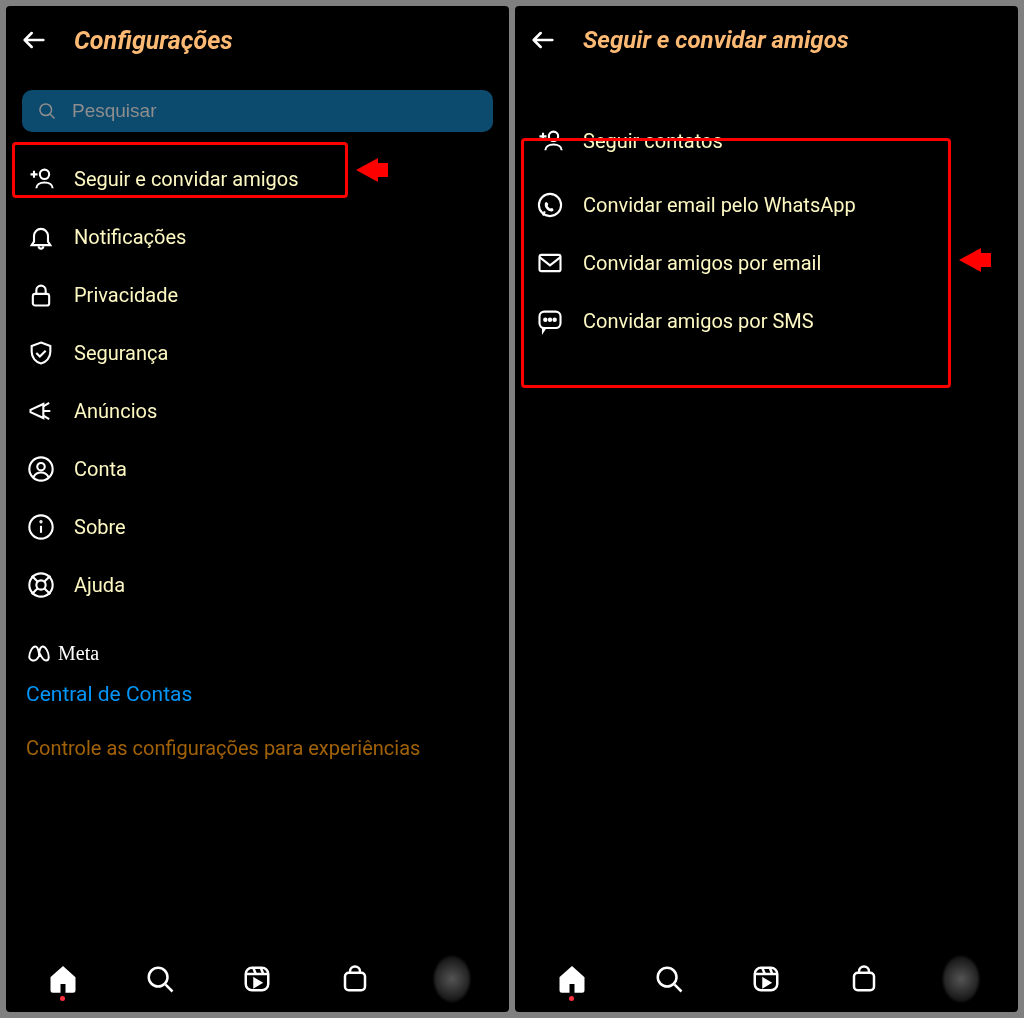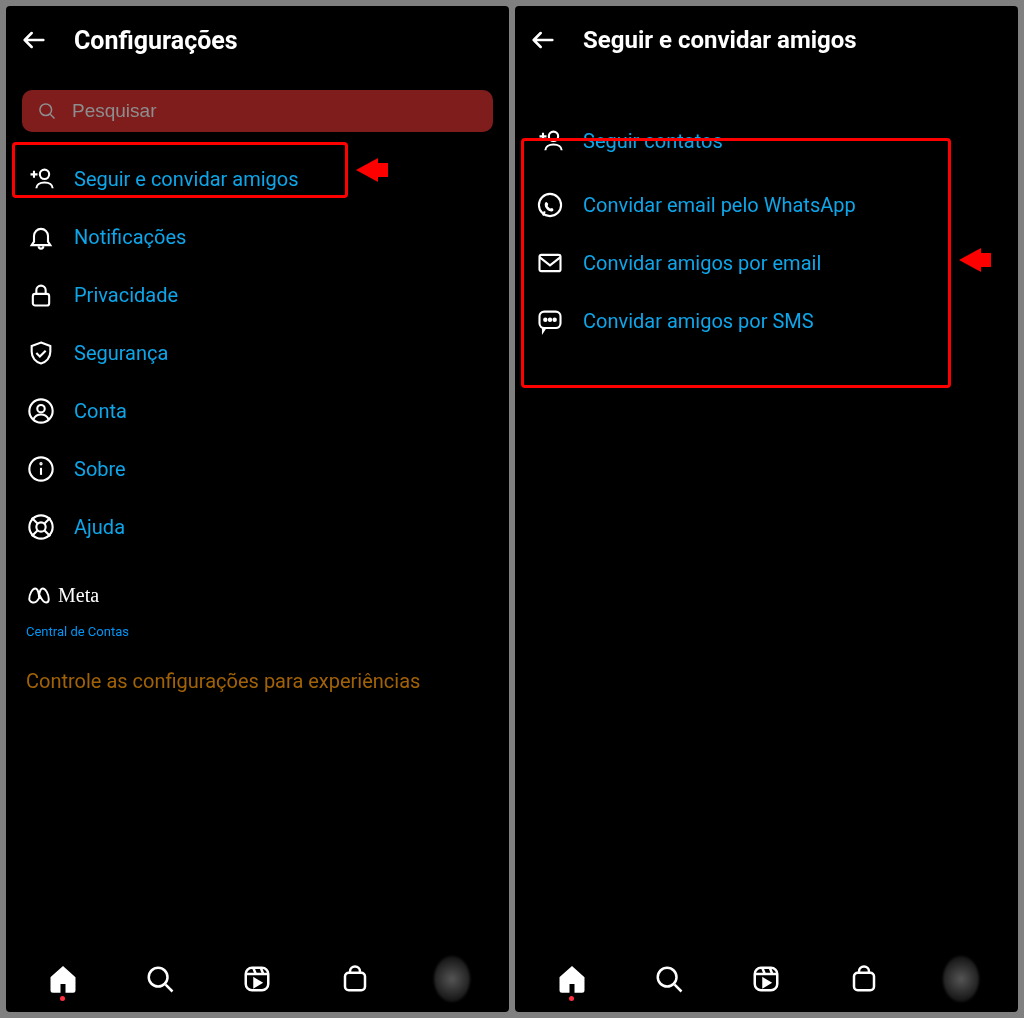--- a/index.html
+++ b/index.html
@@ -30,29 +30,30 @@
   .back-btn {
     color: #fff;
     display: flex;
     align-items: center;
     justify-content: center;
     width: 32px;
     height: 32px;
     cursor: pointer;
   }
   .title {
-    color: #ffffff;
+    color: #fdba74;
     font-size: 25px;
     font-weight: 700;
+    font-style: italic;
   }
   .search-wrap {
     padding: 20px 16px 8px 16px;
   }
   .search {
-    background: #7f1d1d;
+    background: #0c4a6e;
     border-radius: 10px;
     display: flex;
     align-items: center;
     padding: 10px 14px;
     gap: 14px;
   }
   .search input {
     background: transparent;
     border: none;
     outline: none;
@@ -64,21 +65,21 @@
   .list {
     padding: 10px 6px 0 6px;
     display: flex;
     flex-direction: column;
   }
   .list-item {
     display: flex;
     align-items: center;
     gap: 18px;
     padding: 14px 14px;
-    color: #0ea5e9;
+    color: #fef9c3;
     font-size: 20px;
     cursor: pointer;
     position: relative;
   }
   .icon-slot {
     width: 30px;
     height: 30px;
     display: flex;
     align-items: center;
     justify-content: center;
@@ -118,21 +119,21 @@
     display:flex;
     align-items:center;
     gap:6px;
     color:#fff;
     font-size:20px;
     font-weight:500;
     font-family:Liberation Serif, serif;
   }
   .link {
     color: #0095f6;
-    font-size: 13px;
+    font-size: 21px;
     margin-top: 16px;
     display: block;
   }
   .caption {
     color: #a16207;
     font-size: 20px;
     margin-top: 30px;
   }
   .bottom-nav {
     margin-top: auto;
@@ -234,20 +235,29 @@
     <div class="list-item">
       <span class="icon-slot">
         <svg width="28" height="28" viewBox="0 0 24 24">
             <path d="M12 3l8 3v5c0 5-3.5 9-8 10-4.5-1-8-5-8-10V6l8-3z"></path>
             <path d="M8 12l3 3 5-5"></path>
           </svg>
       </span>
       <span>Segurança</span>
     </div>
 
+    <div class="list-item">
+      <span class="icon-slot">
+        <svg width="28" height="28" viewBox="0 0 24 24">
+            <path d="M3 11v2l11 5V6L3 11z"></path>
+            <path d="M14 8l5-3m-5 11l5 3M14 12h6"></path>
+          </svg>
+      </span>
+      <span>Anúncios</span>
+    </div>
 
     <div class="list-item">
       <span class="icon-slot">
         <svg width="28" height="28" viewBox="0 0 24 24">
             <circle cx="12" cy="12" r="10"></circle>
             <circle cx="12" cy="10" r="3.2"></circle>
             <path d="M5.5 19c1.5-3 4-4 6.5-4s5 1 6.5 4"></path>
           </svg>
       </span>
       <span>Conta</span>

